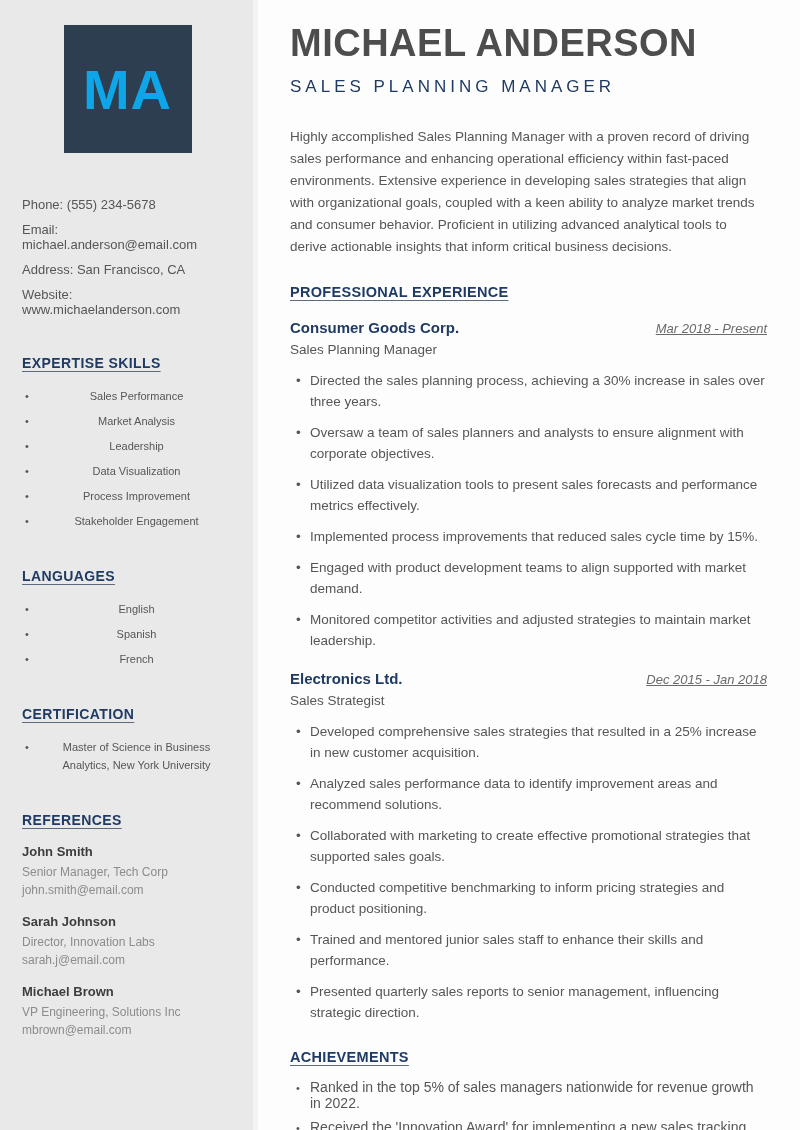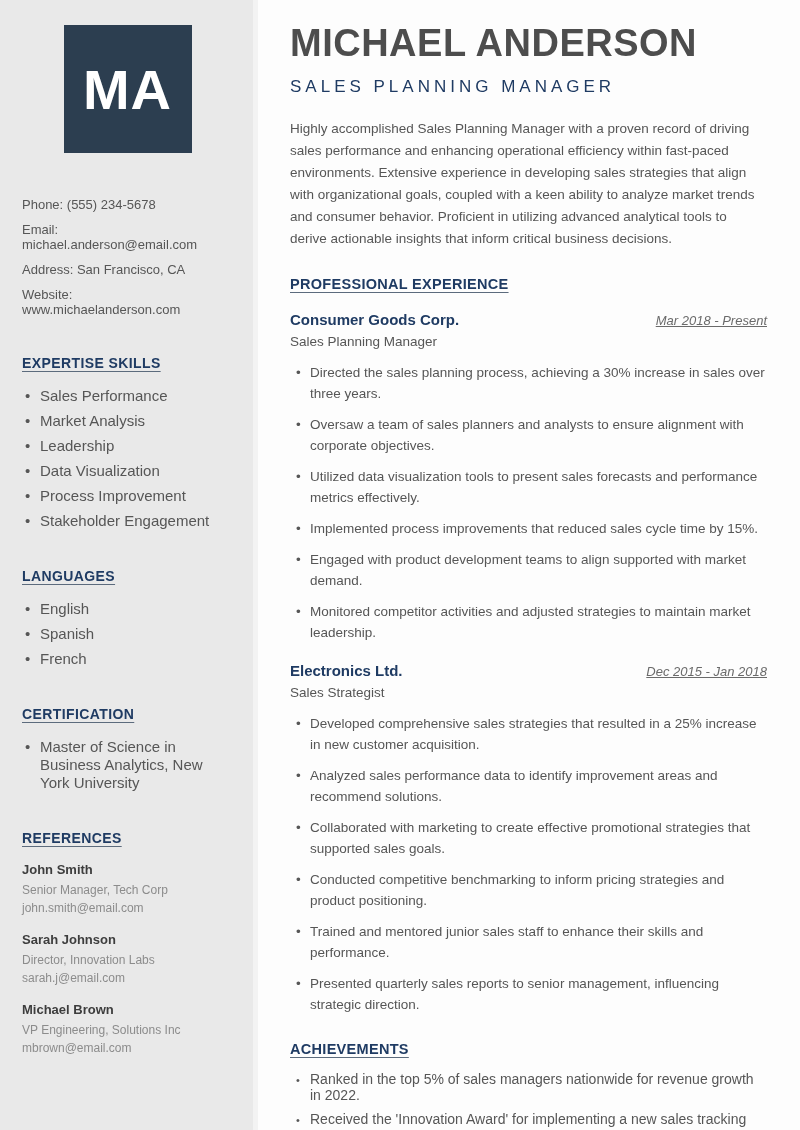--- a/index.html
+++ b/index.html
@@ -31,21 +31,21 @@
     border-right:5px solid #f3f3f3;
     padding:25px 20px 20px 22px;
   }
   .avatar{
     width:128px;height:128px;
     margin:0 auto;
     background:var(--avatar-bg);
     display:flex;align-items:center;justify-content:center;
   }
   .avatar span{
-    color:#ffffff;
+    color:#0ea5e9;
     font-size:56px;font-weight:bold;letter-spacing:1px;
   }
   .contact{margin-top:44px;}
   .contact p{
     font-size:13px;line-height:15px;
     color:var(--body-text);
     margin-bottom:10px;
   }
   .side-heading{
     font-size:14px;font-weight:bold;
@@ -53,23 +53,24 @@
     letter-spacing:0.4px;
     text-decoration:underline;
     text-decoration-color:#5c6b7d;
     text-underline-offset:3px;
     margin:38px 0 16px 0;
   }
   .side-list{list-style:none;}
   .side-list li{
     position:relative;
     padding-left:18px;
-    font-size:15px;line-height:18px;
+    font-size:11px;line-height:18px;
     color:var(--body-text);
     margin-bottom:7px;
+    text-align:center;
   }
   .side-list li::before{
     content:"•";
     position:absolute;left:3px;top:0;
     color:var(--body-text);
   }
   .ref-entry{margin-bottom:15px;}
   .ref-name{
     font-size:13px;font-weight:bold;color:#3d3d3d;
     margin-bottom:4px;
@@ -89,21 +90,21 @@
     letter-spacing:0.5px;
     line-height:1.0;
   }
   .subtitle{
     font-size:17px;font-weight:normal;
     color:var(--accent);
     letter-spacing:4px;
     margin-top:15px;
   }
   .summary{
-    margin-top:21px;
+    margin-top:29px;
     font-size:13.5px;line-height:22px;
     color:var(--body-text);
   }
   .main-heading{
     font-size:14.5px;font-weight:bold;
     color:var(--accent);
     letter-spacing:0.3px;
     text-decoration:underline;
     text-decoration-color:#5c6b7d;
     text-underline-offset:3px;

